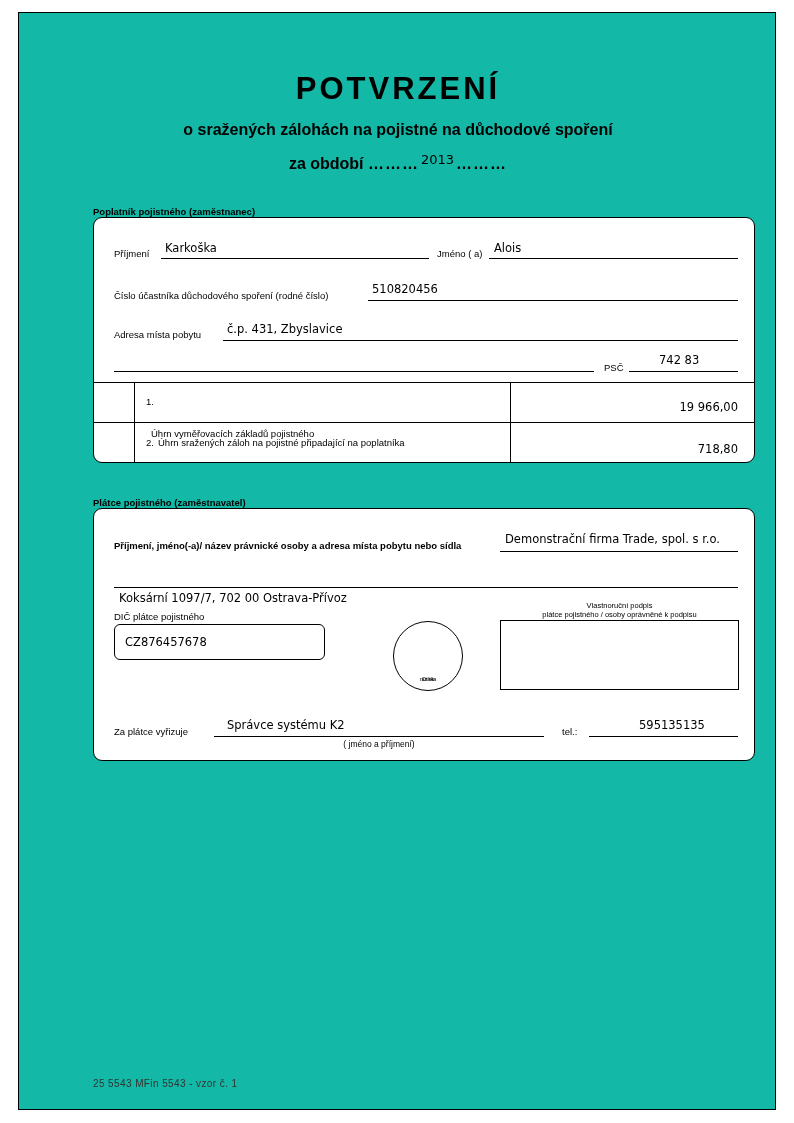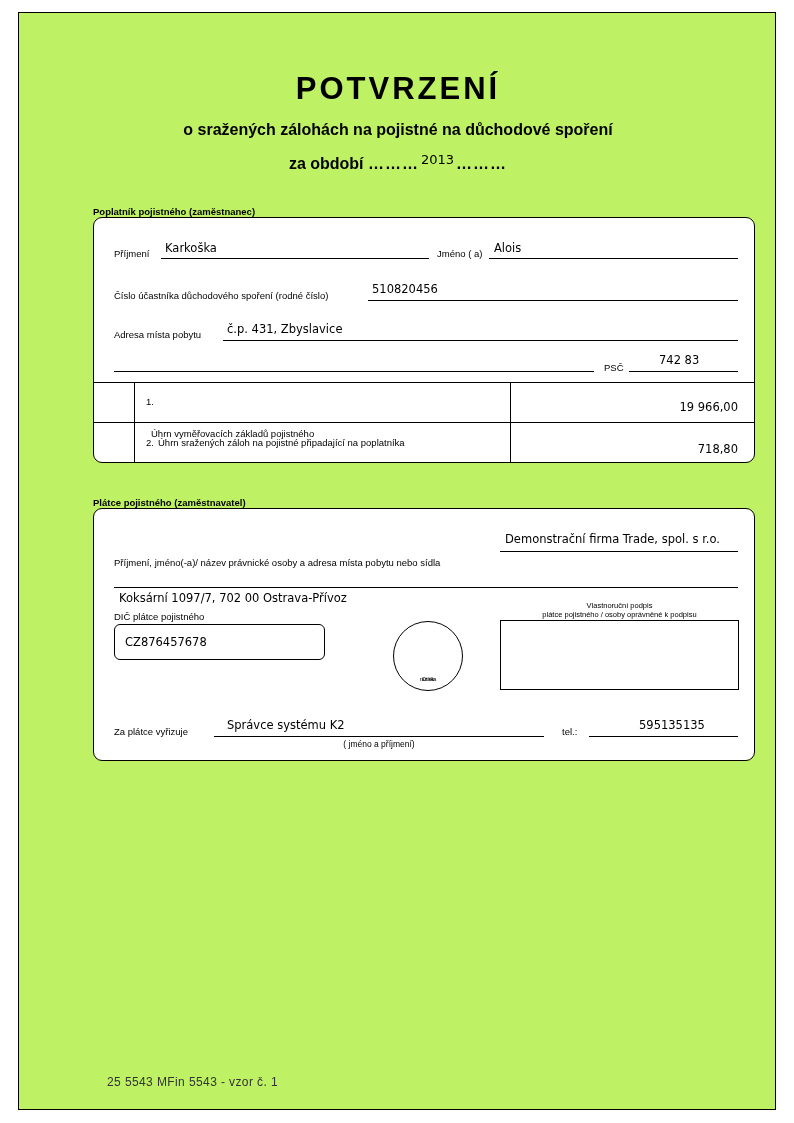--- a/index.html
+++ b/index.html
@@ -15,21 +15,21 @@
     position: relative;
   }
   .page {
     position: absolute;
     left: 18px;
     top: 12px;
     width: 758px;
     height: 1098px;
     border: 1px solid #000000;
     box-sizing: border-box;
-    background: #bef264;
+    background: #14b8a6;
   }
   .inner {
     position: absolute;
     left: 0;
     top: 0;
     width: 100%;
     height: 100%;
   }
 
   
@@ -174,23 +174,23 @@
   }
 
   .centercap {
     position: absolute;
     text-align: center;
     font-size: 8.5px;
   }
 
   .footer {
     position: absolute;
-    left: 88px;
+    left: 74px;
     bottom: 20px;
-    font-size: 12px;
+    font-size: 10px;
     color: #333;
     letter-spacing: 0.4px;
   }
 </style>
 </head>
 <body>
 
 <div class="page">
   <div class="inner">
 
@@ -237,21 +237,21 @@
 
     <div class="trow" style="left:74px; top:409px; width:662px; height:41px;"></div>
     <div class="tnum" style="left:127px; top:424px;">2.</div>
     <div class="ttext" style="left:139px; top:424px;">Úhrn sražených záloh na pojistné připadající na poplatníka</div>
     <div class="tamount" style="left:500px; top:429px; width:219px;">718,80</div>
 
     <div class="section-caption" style="left:74px; top:484px;">Plátce pojistného (zaměstnavatel)</div>
 
     <div class="rbox" style="left:74px; top:495px; width:662px; height:253px;"></div>
 
-    <div class="lbl" style="left:95px; top:544px;">Příjmení, jméno(-a)/ název právnické osoby a adresa místa pobytu nebo sídla</div>
+    <div class="lbl" style="left:95px; top:527px;font-weight:bold;">Příjmení, jméno(-a)/ název právnické osoby a adresa místa pobytu nebo sídla</div>
     <div class="val" style="left:486px; top:519px;">Demonstrační firma Trade, spol. s r.o.</div>
     <div class="rule" style="left:481px; top:538px; width:238px;"></div>
 
     <div class="val" style="left:100px; top:578px;">Koksární 1097/7, 702 00 Ostrava-Přívoz</div>
     <div class="rule" style="left:95px; top:574px; width:624px;"></div>
 
     <div class="lbl" style="left:95px; top:598px;">DIČ plátce pojistného</div>
     <div class="dicbox" style="left:95px; top:611px; width:211px; height:36px;">
       <div class="val" style="left:10px; top:10px;">CZ876457678</div>
     </div>

